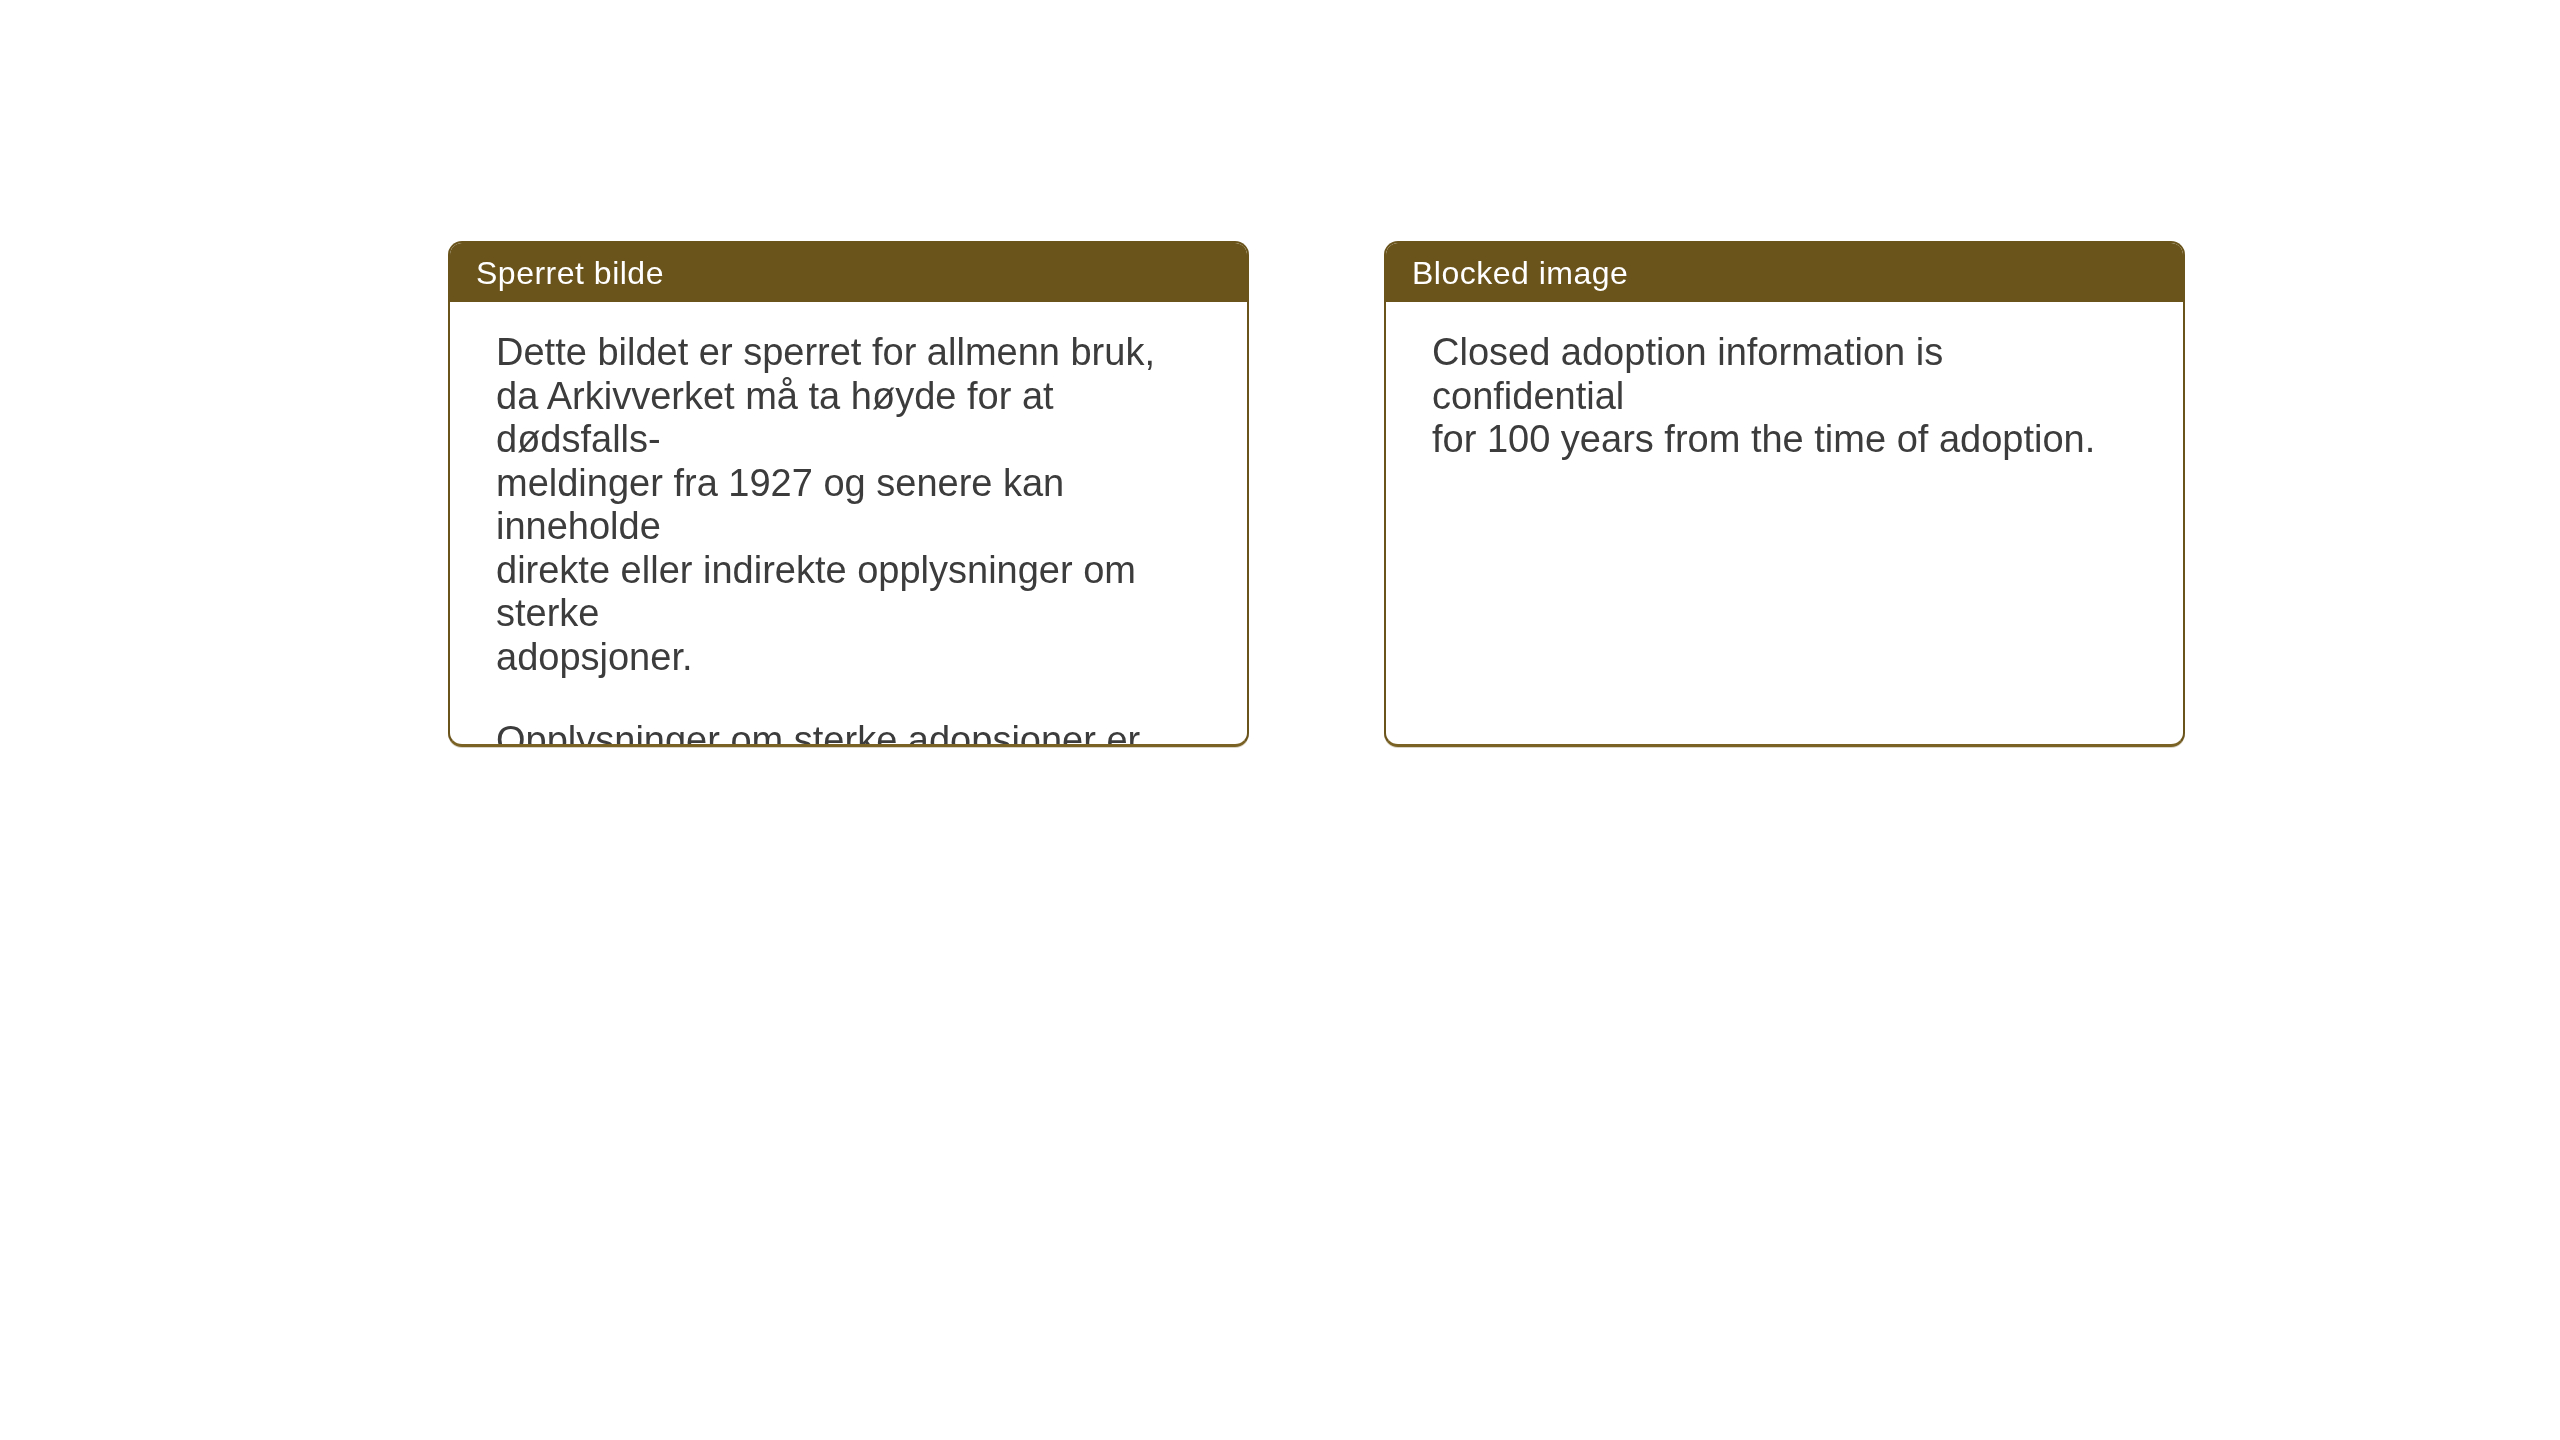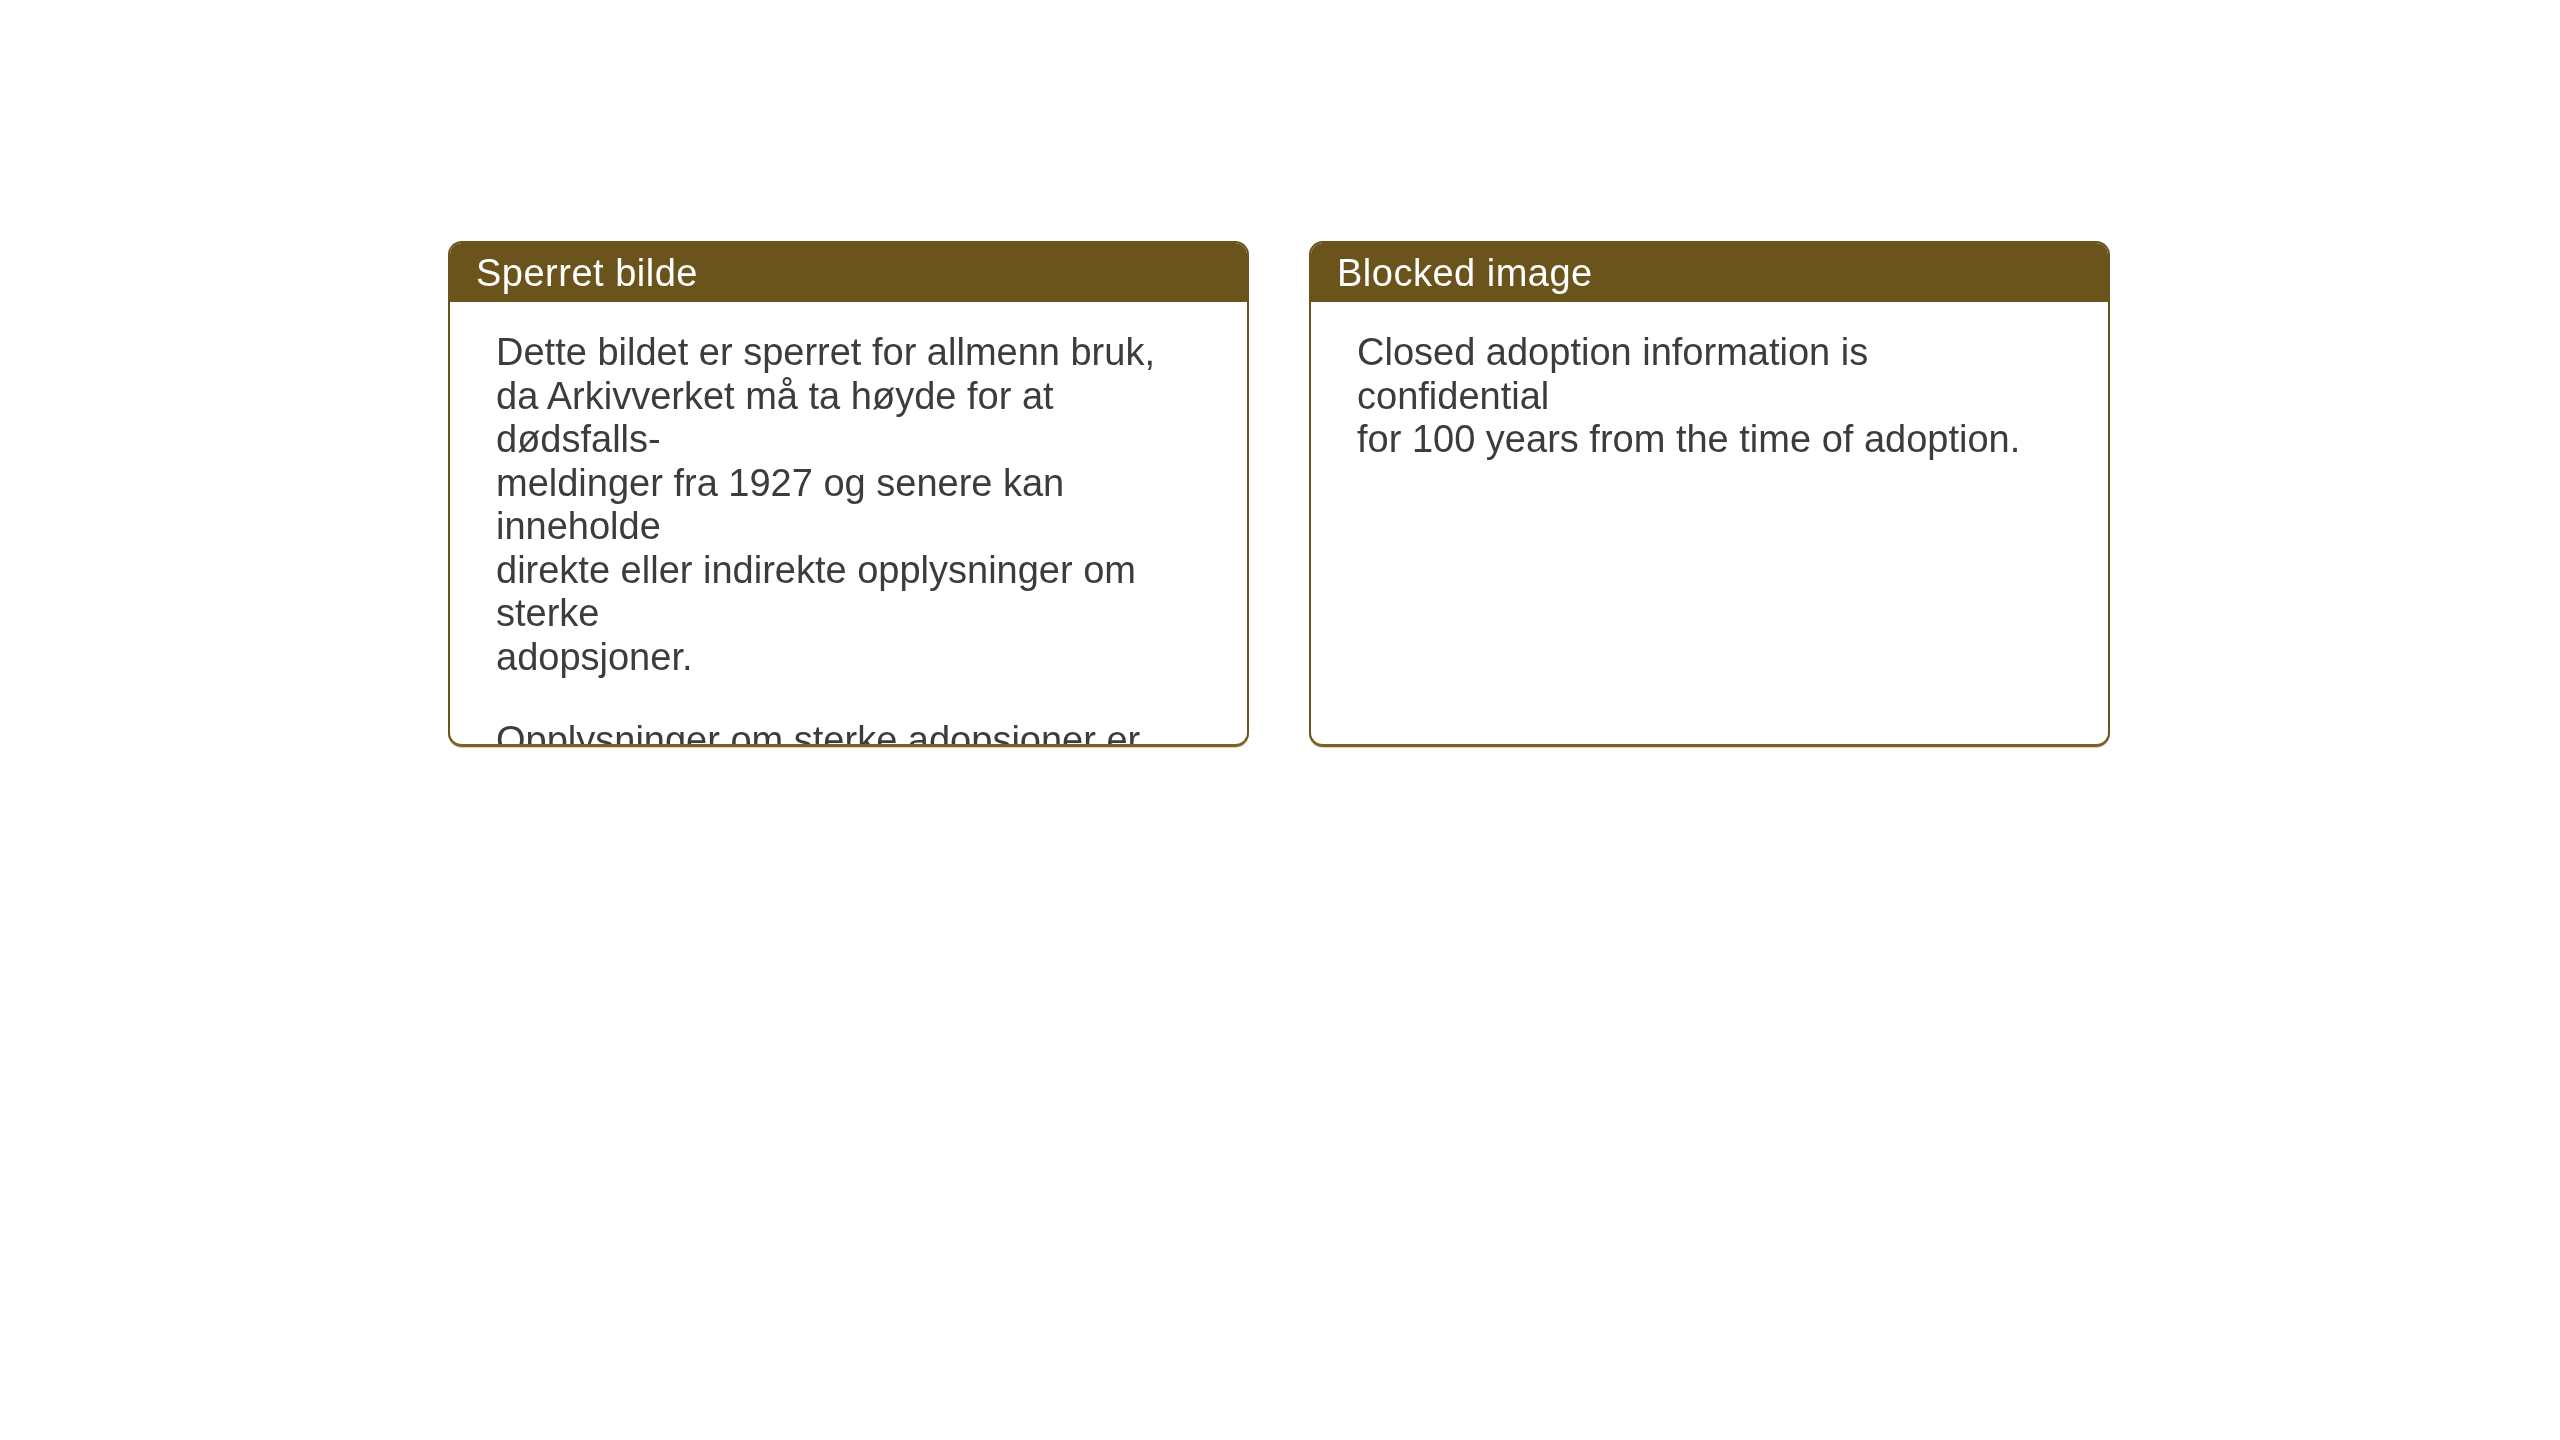--- a/index.html
+++ b/index.html
@@ -29,32 +29,32 @@
     width: 801px;
     height: 506px;
     background: #ffffff;
     border: 2px solid var(--border);
     border-bottom: 3px solid var(--border-bottom);
     border-radius: 14px;
     box-shadow: 0 1px 0 rgba(107, 84, 28, 0.25);
     overflow: hidden;
   }
   .notice-card.card-no { left: 448px; }
-  .notice-card.card-en { left: 1309px; }
+  .notice-card.card-en { left: 1384px; }
   .notice-header {
     height: 59px;
     background: var(--header-bg);
     border-radius: 11px 11px 0 0;
     display: flex;
     align-items: center;
     padding-left: 26px;
   }
   .notice-title {
     color: var(--title-text);
-    font-size: 38px;
+    font-size: 32px;
     line-height: 1;
     letter-spacing: 0.5px;
     white-space: nowrap;
   }
   .notice-body {
     padding: 29px 44px 0 46px;
     color: var(--body-text);
     font-size: 38px;
     line-height: 43.5px;
   }

